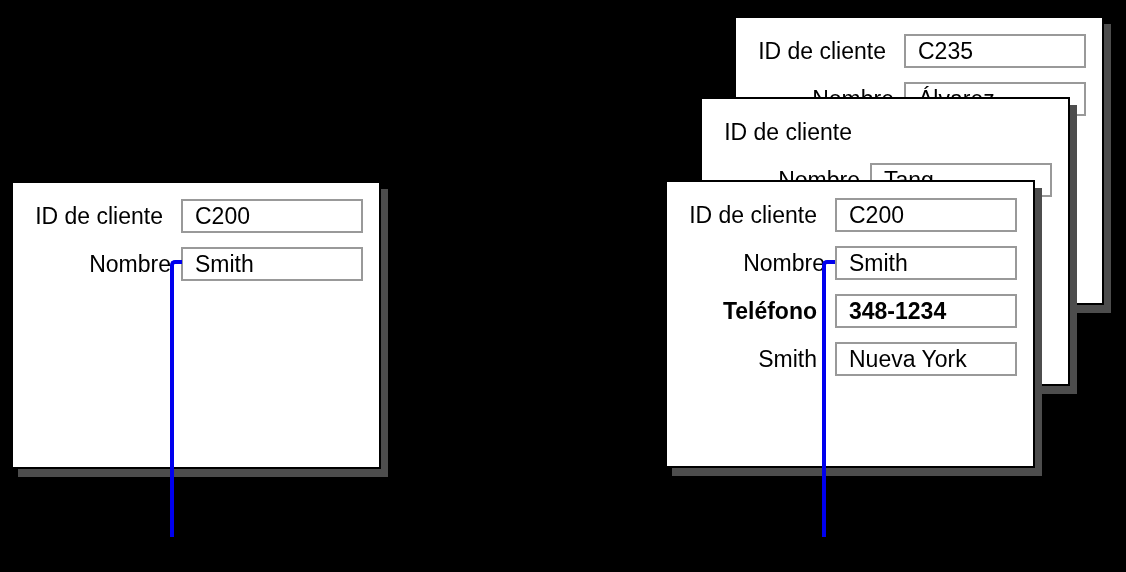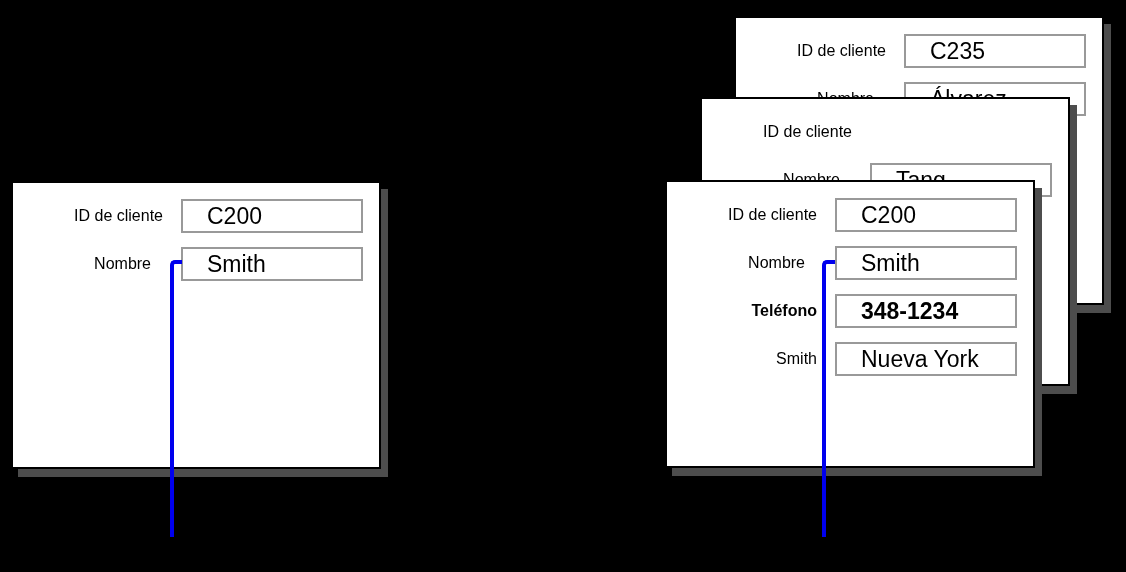--- a/index.html
+++ b/index.html
@@ -37,34 +37,34 @@
   .field{position:absolute;left:0;right:0;height:34px;}
   .row-0{top:16px;}
   .row-1{top:64px;}
   .row-2{top:112px;font-weight:bold;}
   .row-3{top:160px;}
 
   .flabel{
     position:absolute;left:0;top:0;
     width:150px;height:34px;line-height:34px;
     text-align:right;
-    font-size:16px;
+    font-size:23px;
     white-space:nowrap;
   }
-  .field.nombre .flabel{width:138px;}
+  .field.nombre .flabel{width:138px;padding-left:20px;}
 
   .fbox{
     position:absolute;left:168px;top:0;
     width:182px;height:34px;
     box-sizing:border-box;
     border:2px solid var(--input_border);
     background:var(--card_bg);
     font-size:23px;
     line-height:30px;
-    padding-left:24px;
+    padding-left:12px;
     white-space:nowrap;
     overflow:hidden;
   }
 
   .connector{
     position:absolute;
     width:12px;height:277px;
     border-left:4.5px solid var(--connector);
     border-top:4.5px solid var(--connector);
     border-top-left-radius:5px;

